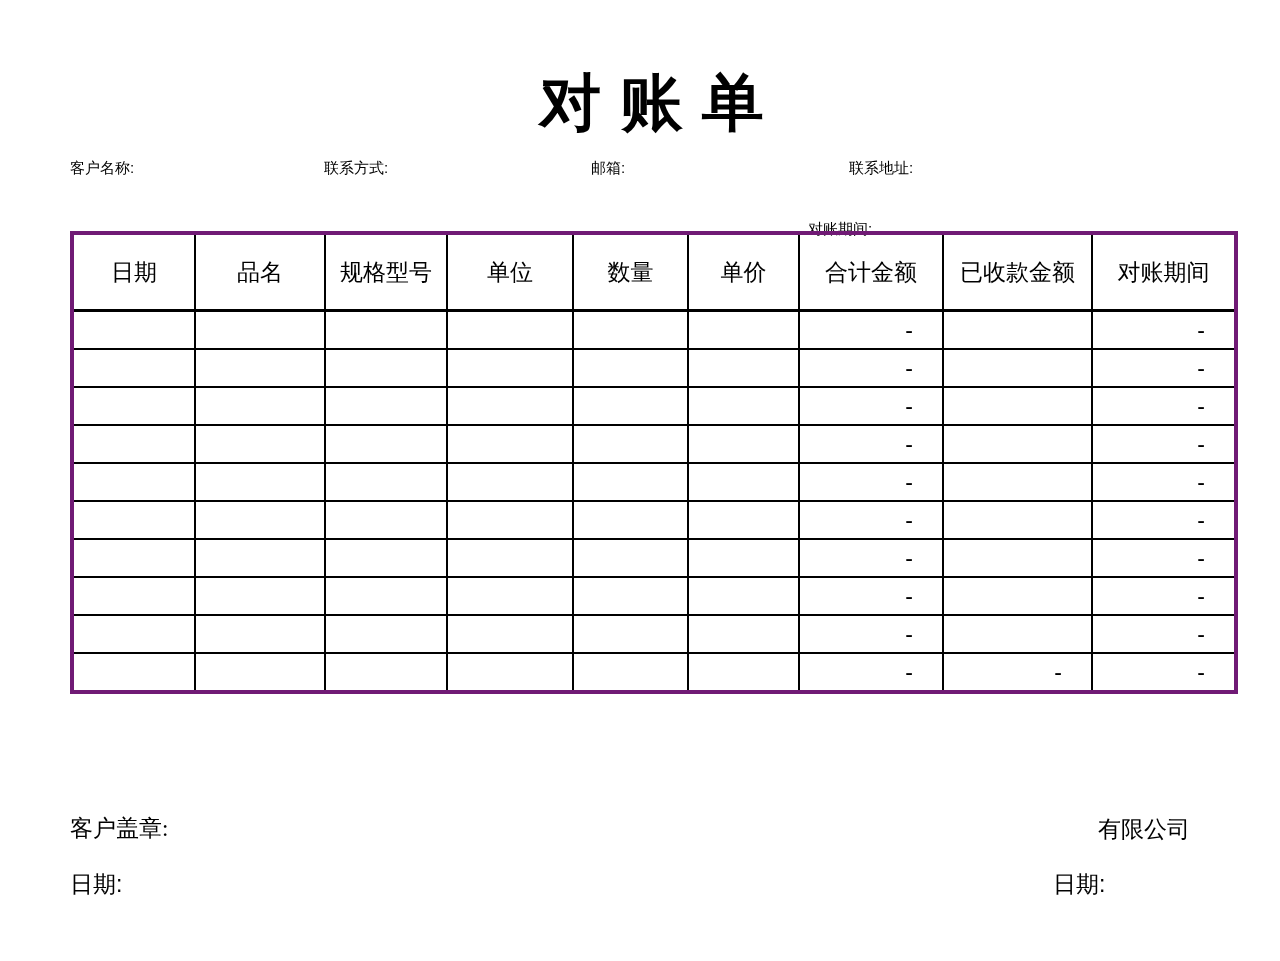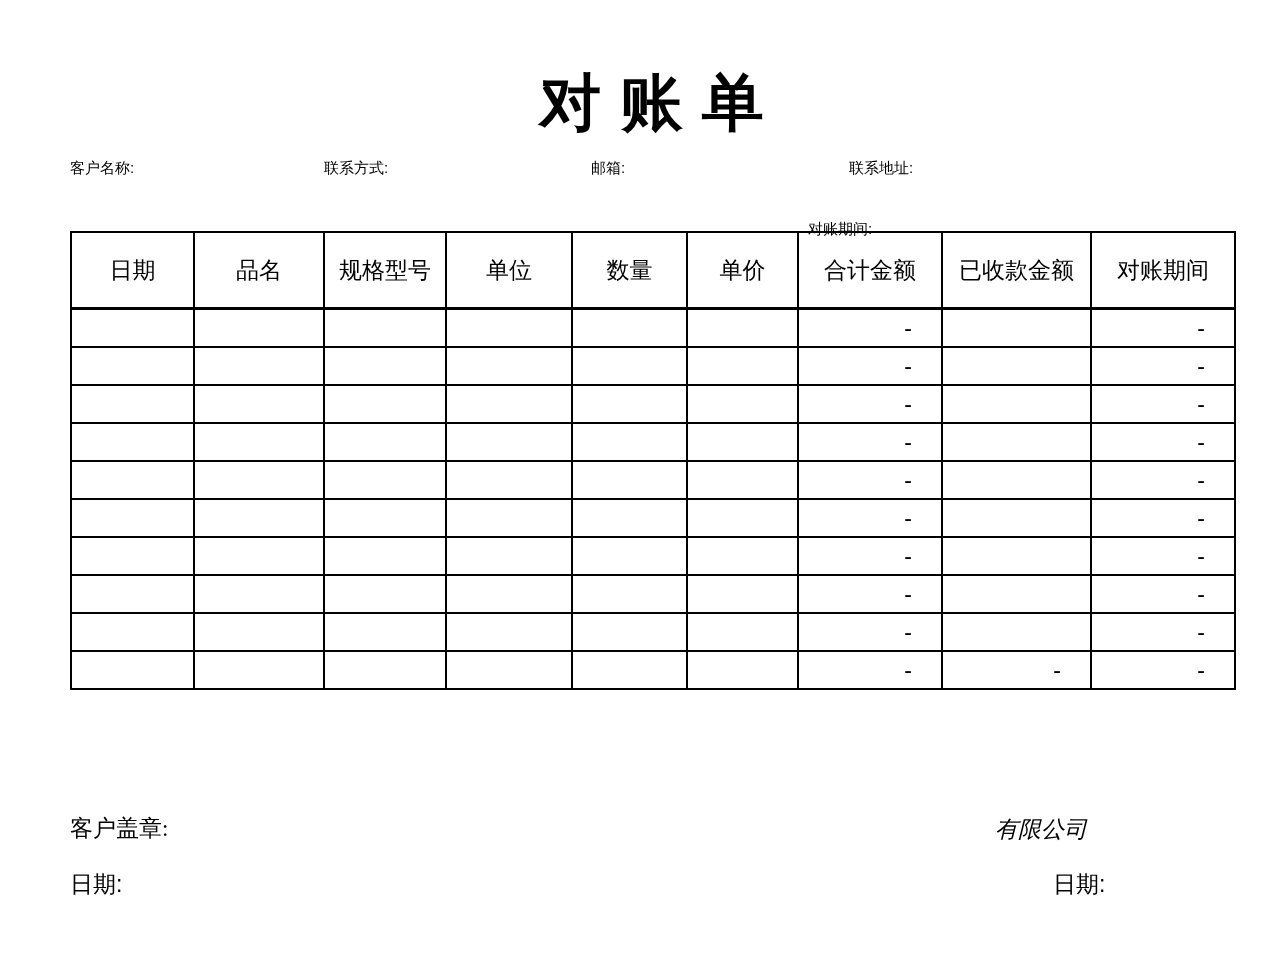--- a/index.html
+++ b/index.html
@@ -37,21 +37,21 @@
   #address-label       { left: 808px; top: 155px; margin-left: 41px; }
   #period-label        { left: 808px; top: 184px; margin-top: 32px; }
 
   table.grid {
     position: absolute;
     left: 70px;
     top: 231px;
     width: 1164px;
     border-collapse: collapse;
     table-layout: fixed;
-    border: 2px solid #701a75;
+    border: 4px solid #701a75;
   }
   table.grid th, table.grid td {
     border: 2px solid #000;
     font-size: 23px;
     font-weight: normal;
     padding: 0;
     overflow: hidden;
     white-space: nowrap;
   }
   table.grid thead th {
@@ -76,21 +76,21 @@
     font-size: 23px;
     line-height: 31px;
   }
   .sig {
     position: absolute;
     font-size: 23px;
     line-height: 26px;
     white-space: nowrap;
   }
   #customer-stamp-label { left: 70px;   top: 816px; font-family: Liberation Serif, serif; }
-  #company-name         { left: 995px; top: 816px; font-style: italic; }
+  #company-name         { left: 1098px; top: 816px; }
   #date-label-left      { left: 70px;   top: 871px; }
   #date-label-right     { left: 1053px; top: 871px; }
 </style>
 </head>
 <body>
 
 <h1 class="title">对 账 单</h1>
 
 <span class="lbl" id="customer-name-label">客户名称:</span>
 <span class="lbl" id="contact-label">联系方式:</span>

